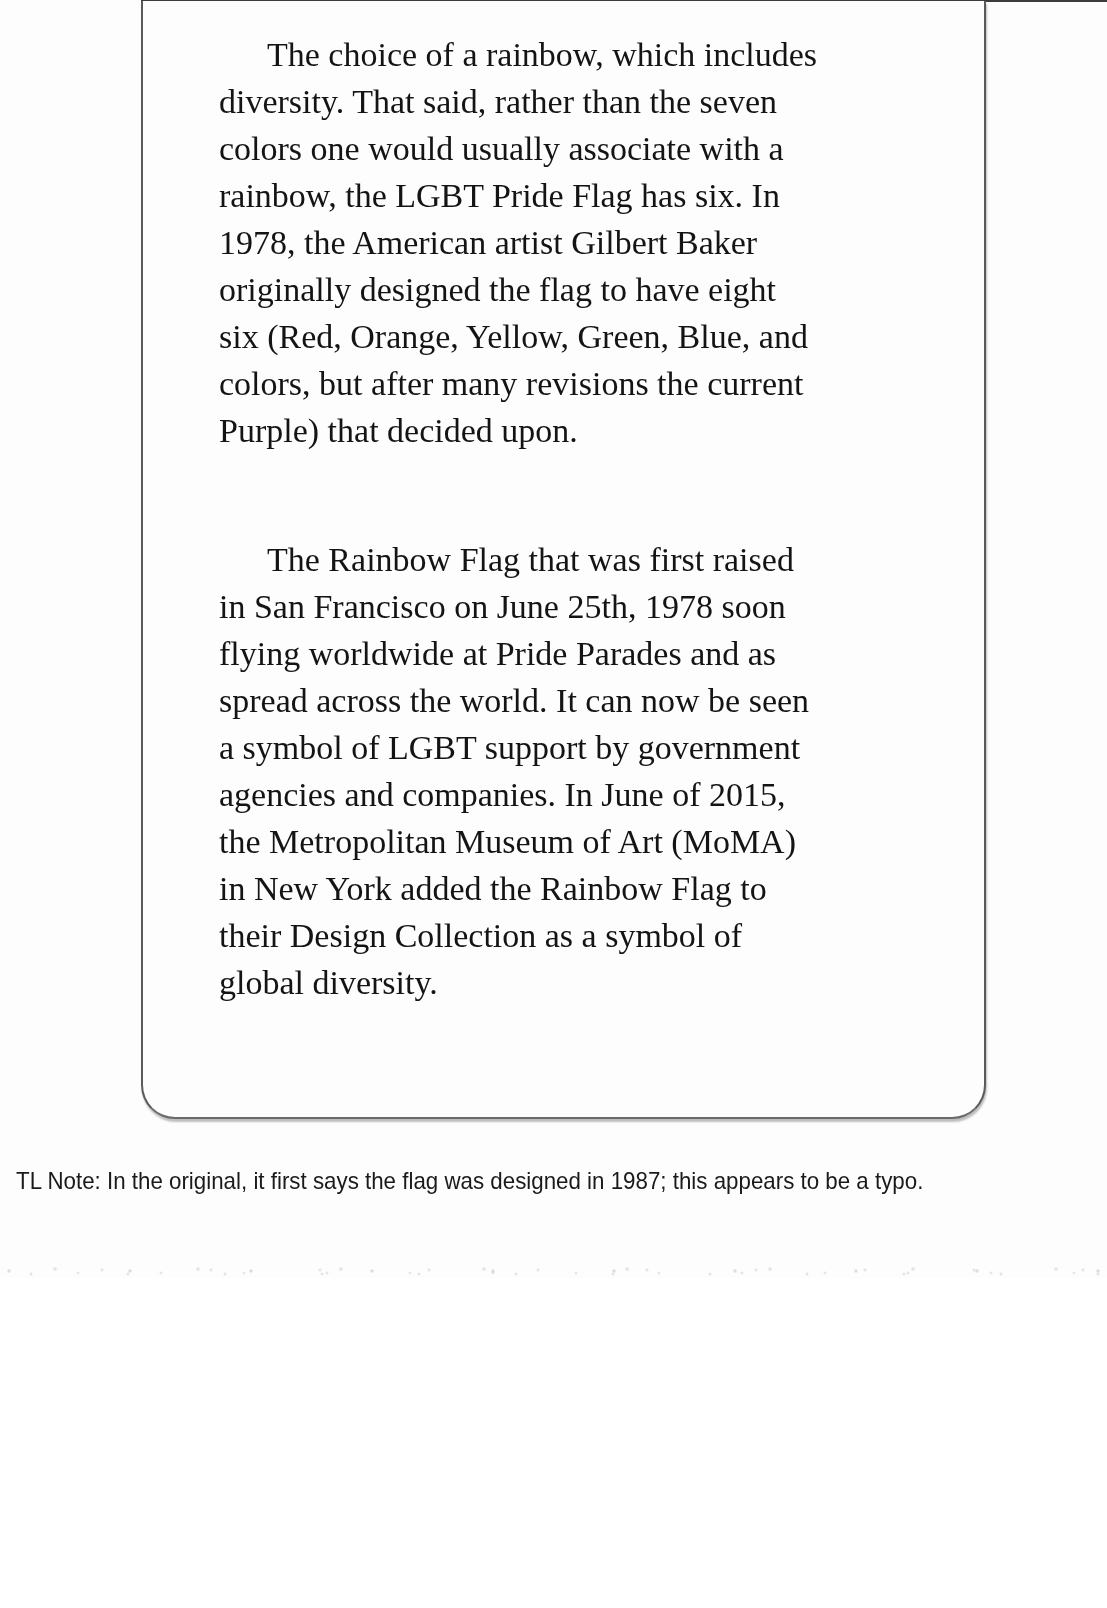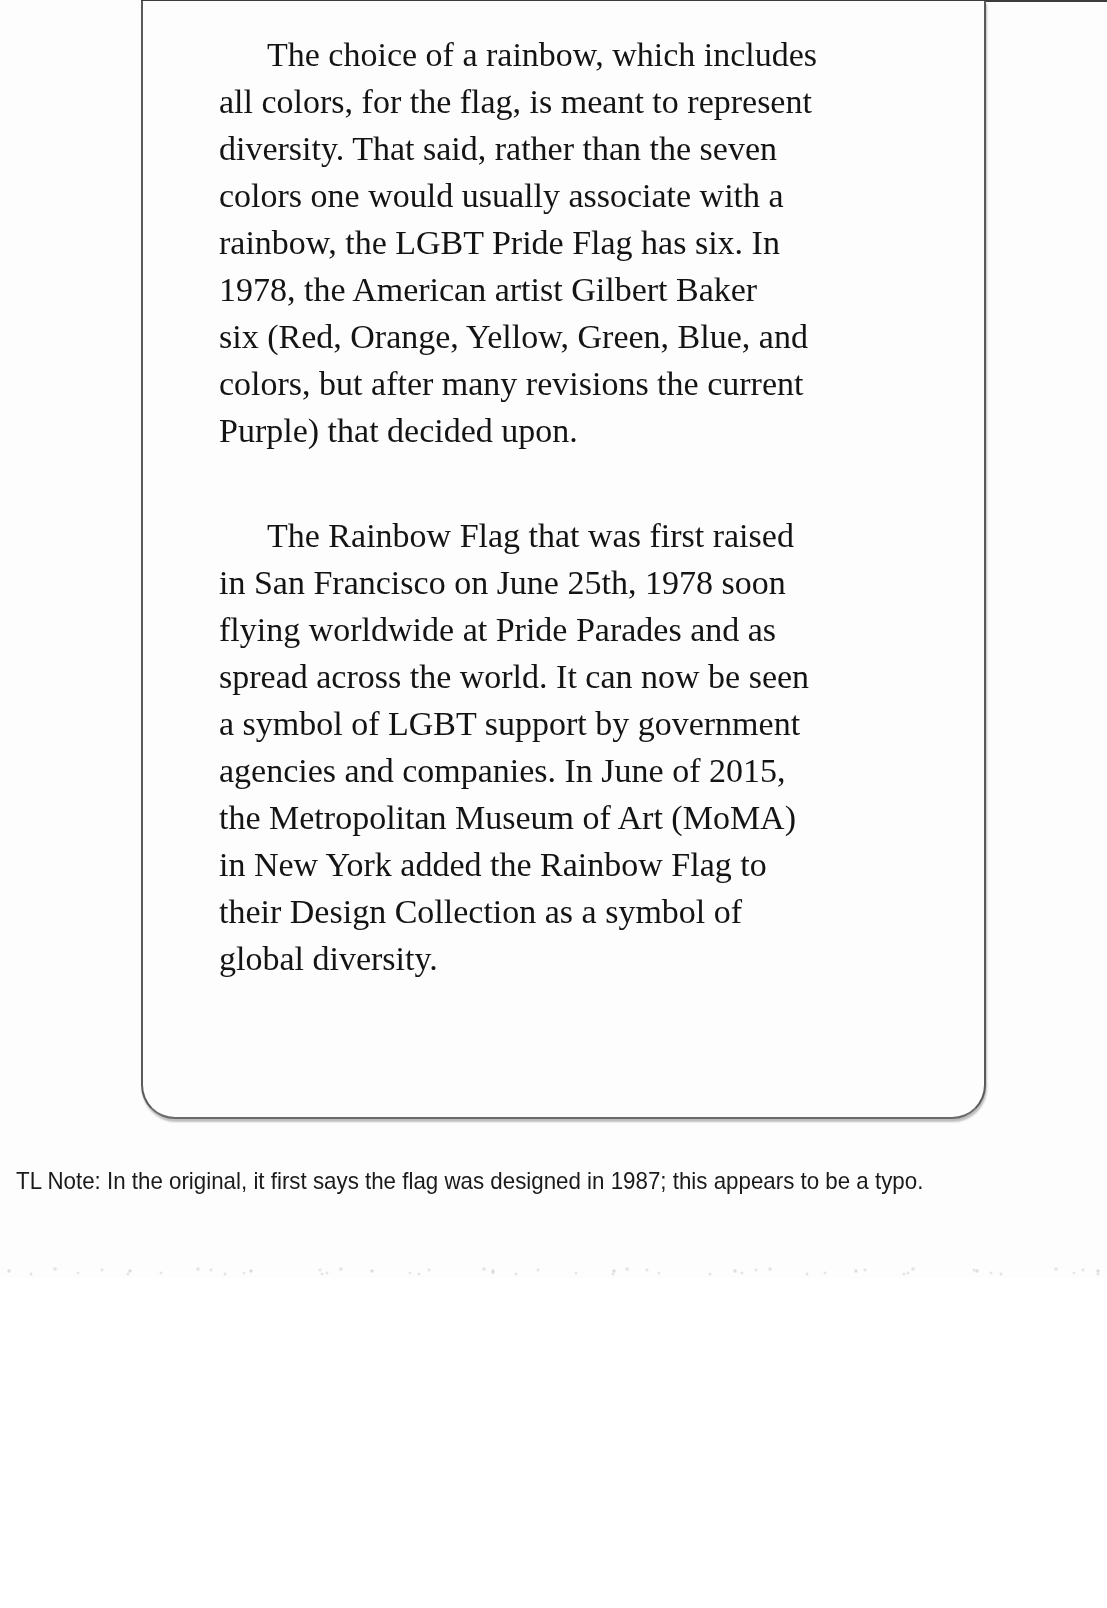--- a/index.html
+++ b/index.html
@@ -39,21 +39,21 @@
     border-radius: 0 0 34px 34px;
     box-shadow: 1px 3px 2px rgba(0, 0, 0, 0.25);
   }
   .text-content {
     padding: 30px 0 0 76px;
     font-size: 34px;
     line-height: 47px;
     color: #141414;
   }
   .paragraph + .paragraph {
-    margin-top: 58px;
+    margin-top: 82px;
   }
   .line {
     white-space: nowrap;
     height: 47px;
   }
   .line.indent {
     padding-left: 48px;
   }
   
   .tl-note {
@@ -88,25 +88,25 @@
 </style>
 </head>
 <body>
 
 <div class="page">
   <div class="top-rule"></div>
   <div class="text-box">
     <div class="text-content">
         <div class="paragraph">
           <div class="line indent">The choice of a rainbow, which includes</div>
-          <div class="line">all colors, for the flag, is meant to represent</div>
           <div class="line">diversity. That said, rather than the seven</div>
           <div class="line">colors one would usually associate with a</div>
           <div class="line">rainbow, the LGBT Pride Flag has six. In</div>
           <div class="line">1978, the American artist Gilbert Baker</div>
+          <div class="line">originally designed the flag to have eight</div>
           <div class="line">six (Red, Orange, Yellow, Green, Blue, and</div>
           <div class="line">colors, but after many revisions the current</div>
           <div class="line">Purple) that decided upon.</div>
         </div>
         <div class="paragraph">
           <div class="line indent">The Rainbow Flag that was first raised</div>
           <div class="line">in San Francisco on June 25th, 1978 soon</div>
           <div class="line">flying worldwide at Pride Parades and as</div>
           <div class="line">spread across the world. It can now be seen</div>
           <div class="line">a symbol of LGBT support by government</div>

